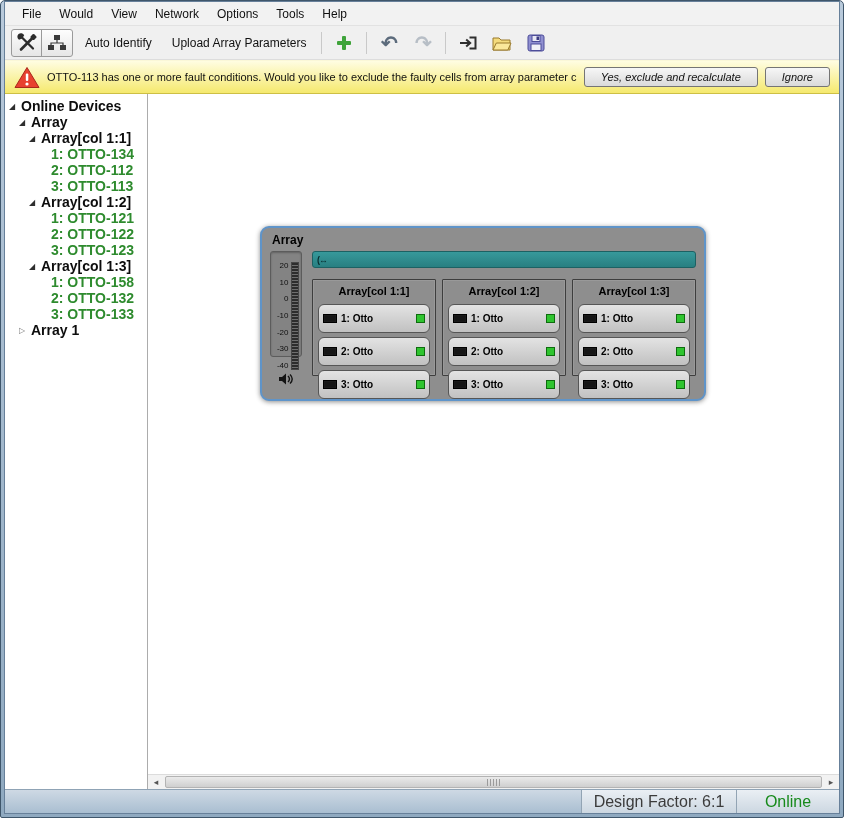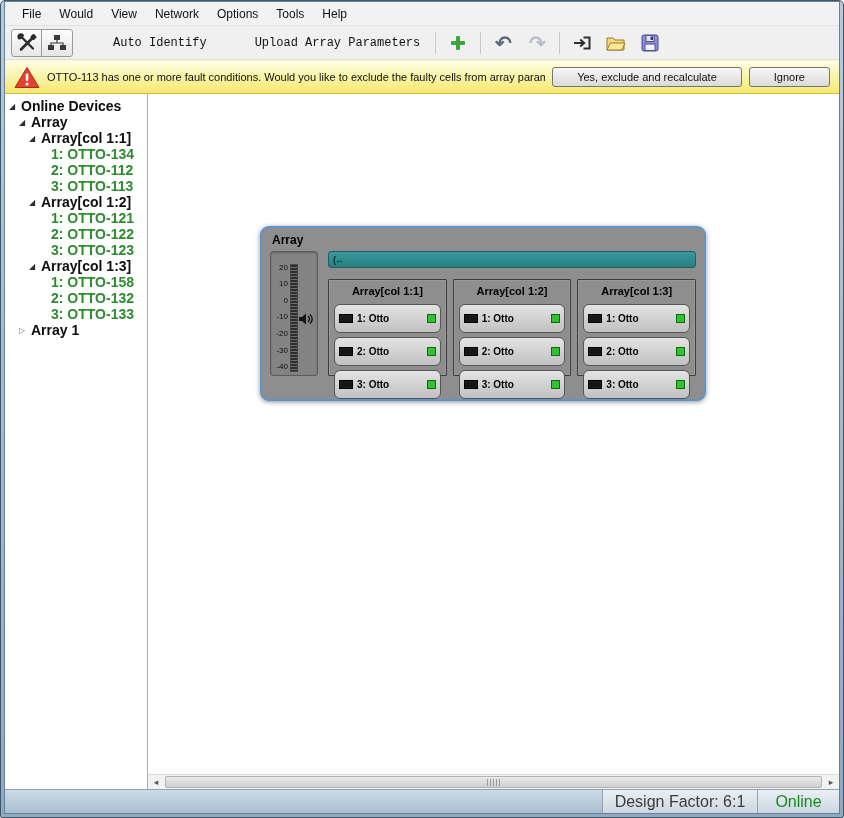--- a/index.html
+++ b/index.html
@@ -33,40 +33,40 @@
   .menu-item { font-size:12px; color:#111; padding:4px 9px; cursor:default; }
 
   .toolbar { flex:0 0 34px; display:flex; align-items:center; background:#f0f0f0;
              border-bottom:1px solid #dddddd; padding:0 6px; gap:4px; }
   .tb-group { display:flex; border:1px solid #9a9a9a; border-radius:3px; overflow:hidden;
               background:linear-gradient(#fdfdfd,#e6e6e6); }
   .tb-group .tb-btn { border:none; border-right:1px solid #9a9a9a; border-radius:0; }
   .tb-group .tb-btn:last-child { border-right:none; }
   .tb-btn { width:30px; height:26px; background:transparent; border:none; padding:0;
             display:flex; align-items:center; justify-content:center; cursor:default; }
-  .tb-text { background:transparent; border:none; font-family:Liberation Mono, monospace; font-size:12px;
-             color:#111; padding:5px 8px; cursor:default; white-space:nowrap;margin-left:28px; }
+  .tb-text { background:transparent; border:none; font-family:Liberation Sans, sans-serif; font-size:12px;
+             color:#111; padding:5px 8px; cursor:default; white-space:nowrap; }
   .tb-sep { width:1px; height:22px; background:#c9c9c9; margin:0 3px; }
   .plus-icon { position:relative; width:16px; height:16px; display:inline-block; }
   .plus-icon::before { content:""; position:absolute; left:6px; top:1px; width:4px; height:14px;
                        background:#3fa33a; border-radius:1px; }
   .plus-icon::after  { content:""; position:absolute; top:6px; left:1px; width:14px; height:4px;
                        background:#3fa33a; border-radius:1px; }
   .glyph { line-height:1; }
   .glyph.undo { font-size:20px; font-weight:bold; color:#5c6b7c; }
   .glyph.redo { font-size:20px; font-weight:bold; color:#b7bec6; }
 
   
   .warning { flex:0 0 34px; display:flex; align-items:center; gap:7px; padding:0 9px;
              background:linear-gradient(#fffde2,#f5e96e); border-top:1px solid #fbf8d8;
              border-bottom:1px solid #cdbf45; }
   .warn-text { flex:1; font-size:11px; color:#101010; white-space:nowrap; overflow:hidden; }
-  .btn { font-family:inherit; font-size:11px; color:#111; padding:3px 24px;
+  .btn { font-family:inherit; font-size:11px; color:#111; padding:3px 16px;
          background:linear-gradient(#f7f7f7,#dadada); border:1px solid #757575;
-         border-radius:3px; cursor:default; white-space:nowrap; }
+         border-radius:3px; cursor:default; white-space:nowrap;font-style:italic; }
 
   
   .content { flex:1; min-height:0; display:flex; background:#ffffff; }
   .tree { flex:0 0 143px; border-right:1px solid #acacac; background:#ffffff;
           padding:4px 0 0 2px; overflow:hidden; }
   .tree-row { display:flex; align-items:center; height:16px; white-space:nowrap; cursor:default; }
   .lvl0 { padding-left:2px; } .lvl1 { padding-left:12px; }
   .lvl2 { padding-left:22px; } .lvl3 { padding-left:32px; }
   .tw { flex:0 0 12px; font-size:8px; color:#2e2e2e; text-align:left; }
   .tw.collapsed { color:#7a7a7a; }
@@ -74,22 +74,22 @@
   .tl.grn { color:#2e8b2e; }
 
   .canvas { flex:1; position:relative; background:#ffffff; overflow:hidden; }
 
   
   .array-panel { position:absolute; left:112px; top:132px; width:446px; height:175px;
                  background:#8e8e8e; border:2px solid #5f94c9; border-radius:9px;
                  box-shadow:0 1px 5px rgba(0,0,0,0.45); padding:4px 8px 8px; }
   .ap-title { font-size:12px; font-weight:bold; color:#000; margin:1px 0 4px 2px; }
   .ap-body { display:flex; gap:10px; }
-  .meter { flex:0 0 32px; height:125px; background:#838383; border:1px solid #5c5c5c;
-           border-radius:3px; display:flex; flex-direction:row; align-items:center;
+  .meter { flex:0 0 32px; height:106px; background:#838383; border:1px solid #5c5c5c;
+           border-radius:3px; display:flex; flex-direction:column; align-items:center;
            padding:10px 2px 2px; box-shadow:inset 0 1px 2px rgba(0,0,0,0.25); }
   .meter-scale { display:flex; gap:2px; }
   .ticks { display:flex; flex-direction:column; justify-content:space-between;
            width:15px; height:108px; font-size:8px; line-height:1; color:#101010; text-align:right; }
   .strip { width:8px; height:108px; border:1px solid #474747;
            background:repeating-linear-gradient(to bottom,#2d2d2d 0 2px,#6f6f6f 2px 3px); }
   .speaker { margin-top:2px; display:inline-flex; }
 
   .ap-right { flex:1; display:flex; flex-direction:column; }
   .teal-bar { height:17px; background:linear-gradient(#37999b,#287f81); border:1px solid #1c6163;
@@ -118,21 +118,21 @@
   .sgrip { width:13px; height:7px;
            background:repeating-linear-gradient(90deg,#9b9b9b 0 1px,transparent 1px 3px); }
 
   
   .statusbar { flex:0 0 24px; display:flex; align-items:stretch;
                background:linear-gradient(#ced9e4,#a9bed1); border-top:1px solid #8fa3b5; }
   .sb-spacer { flex:1; }
   .sb-cell { display:flex; align-items:center; justify-content:center; font-size:16px; color:#3c3c3c;
              border-left:1px solid #92a4b4; background:linear-gradient(#eaeff4,#ccd7e1); padding:0 10px; }
   .sb-cell.design { width:155px; }
-  .sb-cell.online { width:82px; color:#178a1b; }
+  .sb-cell.online { width:103px; color:#178a1b; }
 </style>
 </head>
 <body>
 
 <div class="window">
 
 
   <div class="client">
 
     <div class="menubar">

